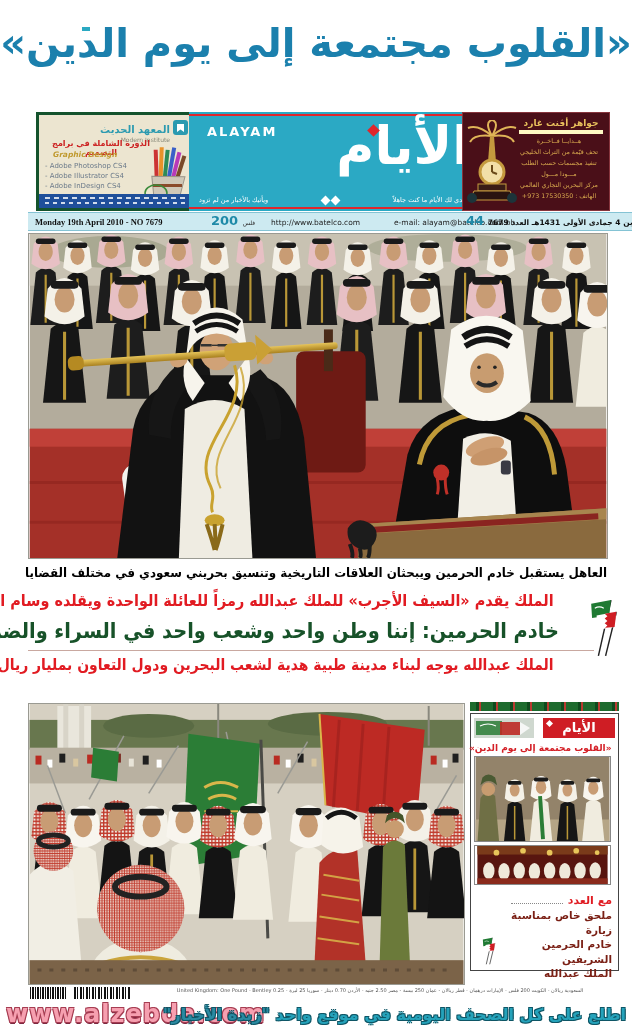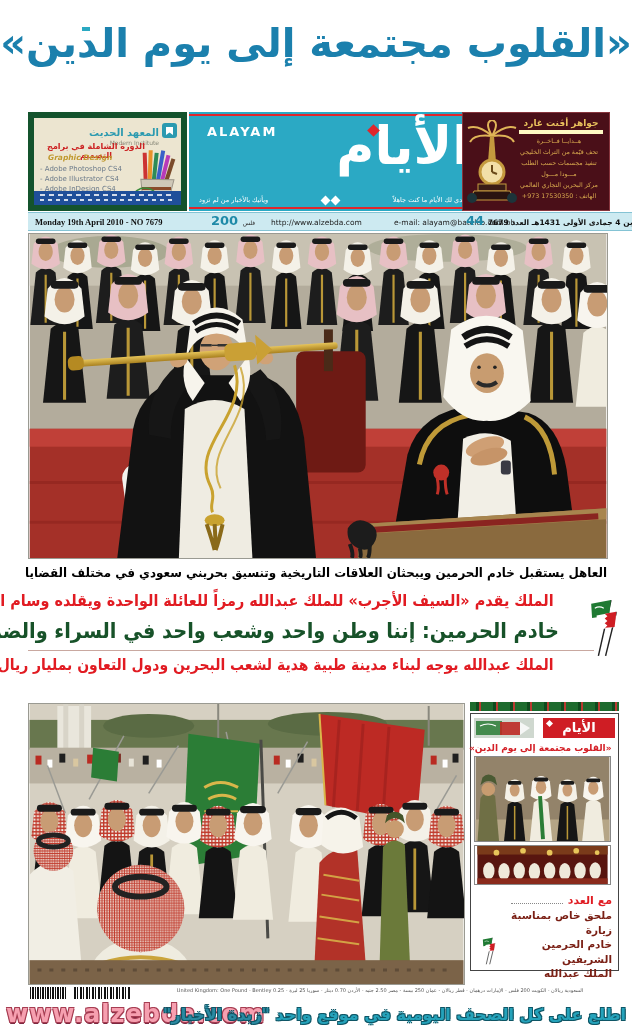--- a/index.html
+++ b/index.html
@@ -3,22 +3,22 @@
 <meta charset="utf-8">
 <style>
   html,body{margin:0;padding:0;background:#fff;}
   .page{position:relative;width:632px;height:1030px;background:#fff;overflow:hidden;
         font-family:"DejaVu Sans",sans-serif;}
   
   .main-headline{position:absolute;top:20px;left:0;right:0;text-align:center;direction:rtl;
     font-size:40px;font-weight:bold;color:#1b80ad;letter-spacing:0;white-space:nowrap;}
   .tick-mark{position:absolute;left:82px;top:27px;width:8px;height:4px;background:#2aa9c2;}
   
-  .ad-left{position:absolute;left:28px;top:112px;width:159px;height:99px;background:#ece5d0;
-    border:6px solid #14532d;box-sizing:border-box;overflow:hidden;}
+  .ad-left{position:absolute;left:36px;top:112px;width:159px;height:99px;background:#ece5d0;
+    border:3px solid #14532d;box-sizing:border-box;overflow:hidden;}
   .mi-logo-row{position:absolute;top:3px;right:4px;left:4px;text-align:right;direction:rtl;}
   .mi-logo-ar{color:#2b9ab0;font-weight:bold;font-size:10px;}
   .mi-logo-en{color:#8a8a7a;font-size:6px;display:block;margin-top:-1px;}
   .mi-book{position:absolute;right:0;top:2px;}
   .mi-title{position:absolute;top:24px;left:2px;width:120px;text-align:center;direction:rtl;
     color:#cc2222;font-weight:bold;font-size:8px;}
   .mi-sub{position:absolute;top:35px;left:14px;width:96px;text-align:left;color:#c09a30;
     font-weight:bold;font-size:7.5px;font-style:italic;}
   .mi-courses{position:absolute;top:46px;left:6px;width:104px;color:#6b7a8a;font-size:7px;
     line-height:10px;text-align:left;}
@@ -244,21 +244,21 @@
       <rect x="12" y="64" width="28" height="7" fill="#3a1c16" stroke="#c49a3e" stroke-width="1"></rect>
       <path d="M8 71 h36 l4 9 H4 Z" fill="#2a1410" stroke="#c49a3e" stroke-width="1"></path>
       <circle cx="6" cy="78" r="5" fill="#1c343a"></circle>
         <circle cx="46" cy="78" r="5" fill="#1c343a"></circle>
     </svg>
   </div>
 
   <div class="datebar">
     <span class="d-en">Monday 19th April 2010 - NO 7679</span>
     <span class="d-price"><span>200</span> <small>فلس</small></span>
-    <span class="d-web">http://www.alzebda.com</span>
+    <span class="d-web">http://www.batelco.com</span>
     <span class="d-mail">e-mail: alayam@batelco.com.bh</span>
     <span class="d-pages"><span>44</span> <small>صفحة</small></span>
     <span class="d-ar">الاثنين 4 جمادى الأولى 1431هـ العدد 7679</span>
   </div>
 
   <div class="photo-main">
     <svg width="580" height="326" viewBox="0 0 580 326">
       <rect width="580" height="326" fill="#b3ac9c"></rect>
       <rect width="580" height="52" fill="#c8c2b2"></rect>
       <ellipse cx="80" cy="18" rx="60" ry="16" fill="#8a9072" opacity=".5"></ellipse>

